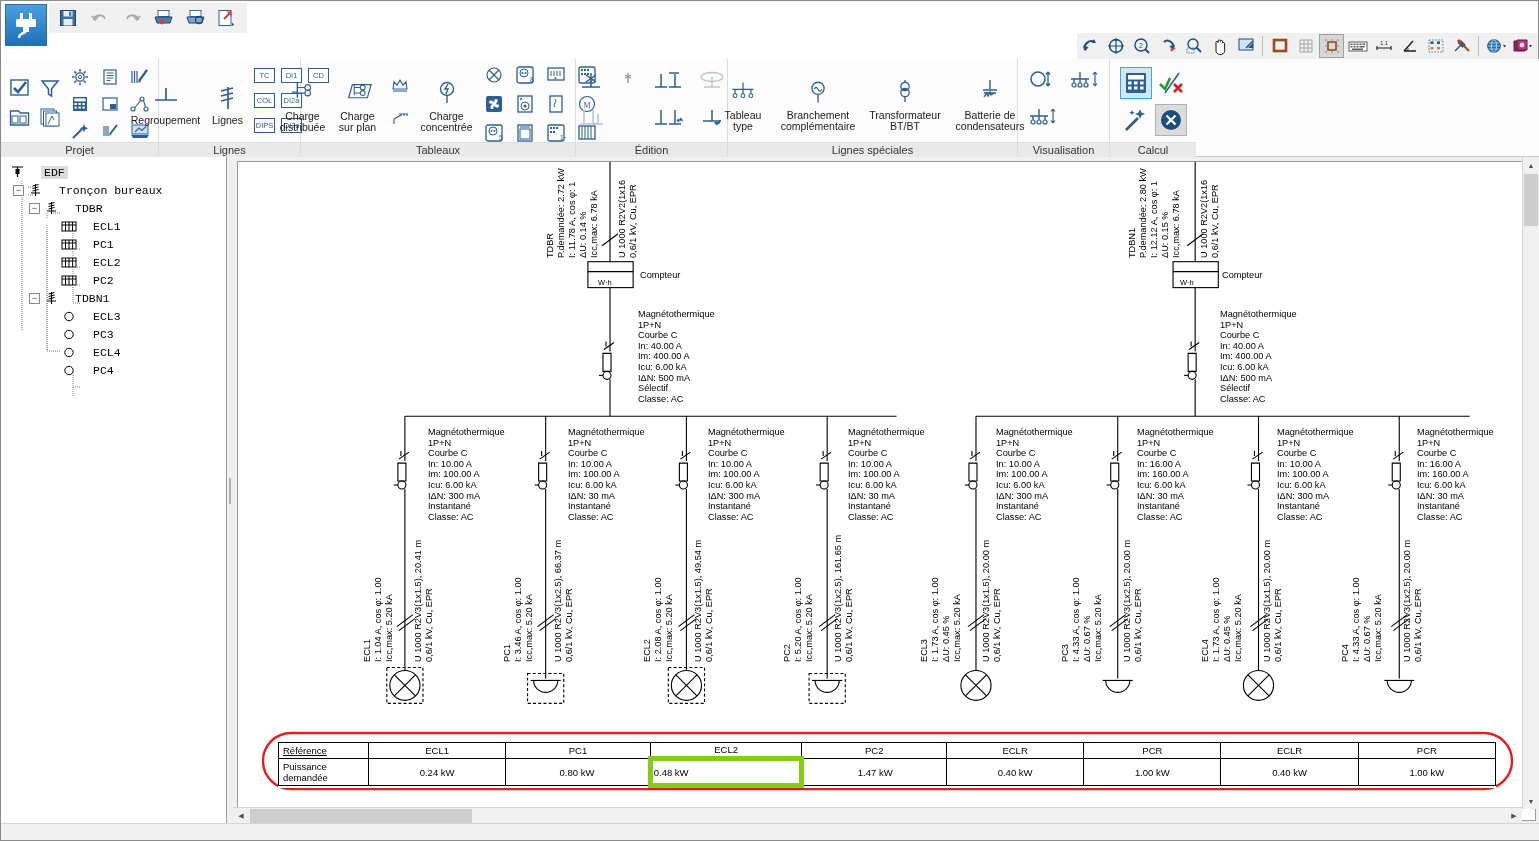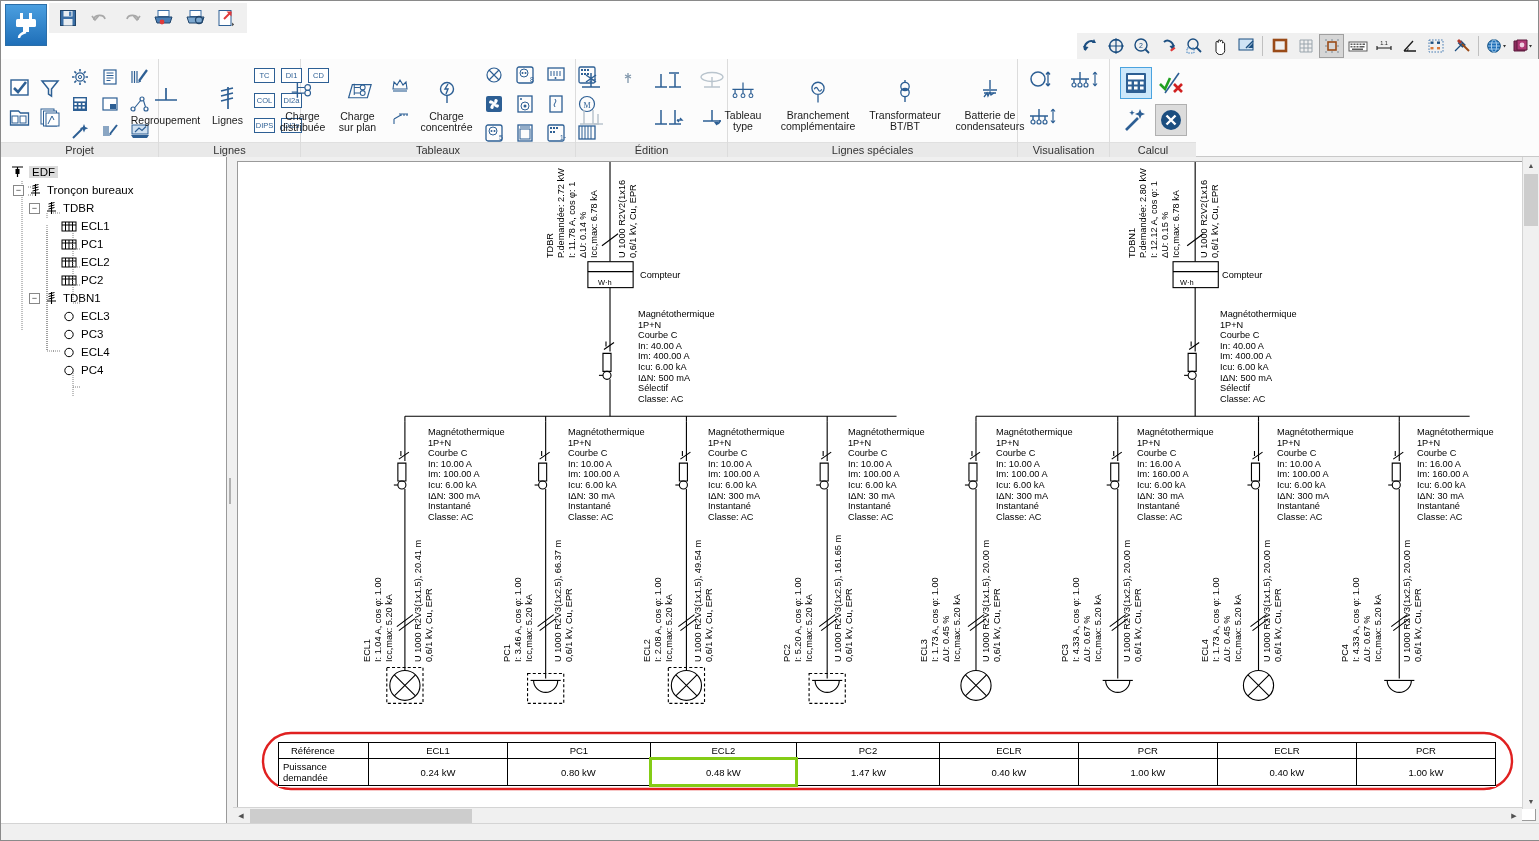--- a/index.html
+++ b/index.html
@@ -121,21 +121,21 @@
     width: 226px; height: 668px; background: #fff;
     border-right: 1px solid #9a9a9a; overflow: hidden;
     padding: 6px 0 0 6px; position: relative;
   }
   .tnode { display: flex; align-items: center; height: 18px; font-size: 11.5px; color:#000; white-space: nowrap; }
   .expander {
     width: 11px; height: 11px; border: 1px solid #888; background: #fff;
     display: inline-flex; align-items: center; justify-content: center;
     font-size: 9px; line-height: 9px; color: #333; margin-right: 3px;
   }
-  .tlabel { margin-left: 4px; }
+  .tlabel { margin-left: 16px; font-family: Liberation Mono, monospace; }
   .tlabel.sel { background: #dcdcdc; padding: 0 3px; }
   .ticon { width: 16px; height: 14px; display:flex; align-items:center; justify-content:center; }
 
   .splitter { width: 6px; background: #f0f0f0; position: relative; }
   .splitter:after {
     content:""; position:absolute; left:2px; top:50%; width:2px; height:26px;
     background:#b0b0b0; transform: translateY(-50%);
   }
 
   .canvaswrap { flex:1; position: relative; background: #f0f0f0; padding: 4px; }
@@ -1360,35 +1360,35 @@
           <div class="vtext" style="left:1175px; top:500px;">0,6/1 kV, Cu, EPR</div>
         </div>
 
         <div style="position:absolute; left:22px; top:568px; width:1255px; height:62px;">
           <svg width="1255" height="62" viewBox="0 0 1255 62" style="position:absolute;left:0;top:0">
             <rect x="3" y="3" width="1249" height="56" rx="28" ry="28" fill="none" stroke="#e02020" stroke-width="2.4"></rect>
           </svg>
           <table style="position:absolute; left:18px; top:12px; width:1218px; border-collapse:collapse; font-size:9.5px; background:#fff;">
             <tbody>
                 <tr>
-              <td style="border:1px solid #000; padding:2px 12px; width:90px;">Référence</td>
+              <td style="border:1px solid #000; padding:2px 4px; width:90px;text-decoration:underline;">Référence</td>
               <td style="border:1px solid #000; text-align:center;">ECL1</td>
               <td style="border:1px solid #000; text-align:center;">PC1</td>
               <td style="border:1px solid #000; text-align:center;">ECL2</td>
               <td style="border:1px solid #000; text-align:center;">PC2</td>
               <td style="border:1px solid #000; text-align:center;">ECLR</td>
               <td style="border:1px solid #000; text-align:center;">PCR</td>
               <td style="border:1px solid #000; text-align:center;">ECLR</td>
               <td style="border:1px solid #000; text-align:center;">PCR</td>
             </tr>
             <tr>
               <td style="border:1px solid #000; padding:2px 4px;">Puissance demandée</td>
               <td style="border:1px solid #000; text-align:center;">0.24 kW</td>
               <td style="border:1px solid #000; text-align:center;">0.80 kW</td>
-              <td style="border:3px solid #84cc16; text-align:center;">0.48 kW</td>
+              <td style="border:5px solid #84cc16; text-align:left;">0.48 kW</td>
               <td style="border:1px solid #000; text-align:center;">1.47 kW</td>
               <td style="border:1px solid #000; text-align:center;">0.40 kW</td>
               <td style="border:1px solid #000; text-align:center;">1.00 kW</td>
               <td style="border:1px solid #000; text-align:center;">0.40 kW</td>
               <td style="border:1px solid #000; text-align:center;">1.00 kW</td>
             </tr>
           </tbody>
             </table>
         </div>
 

